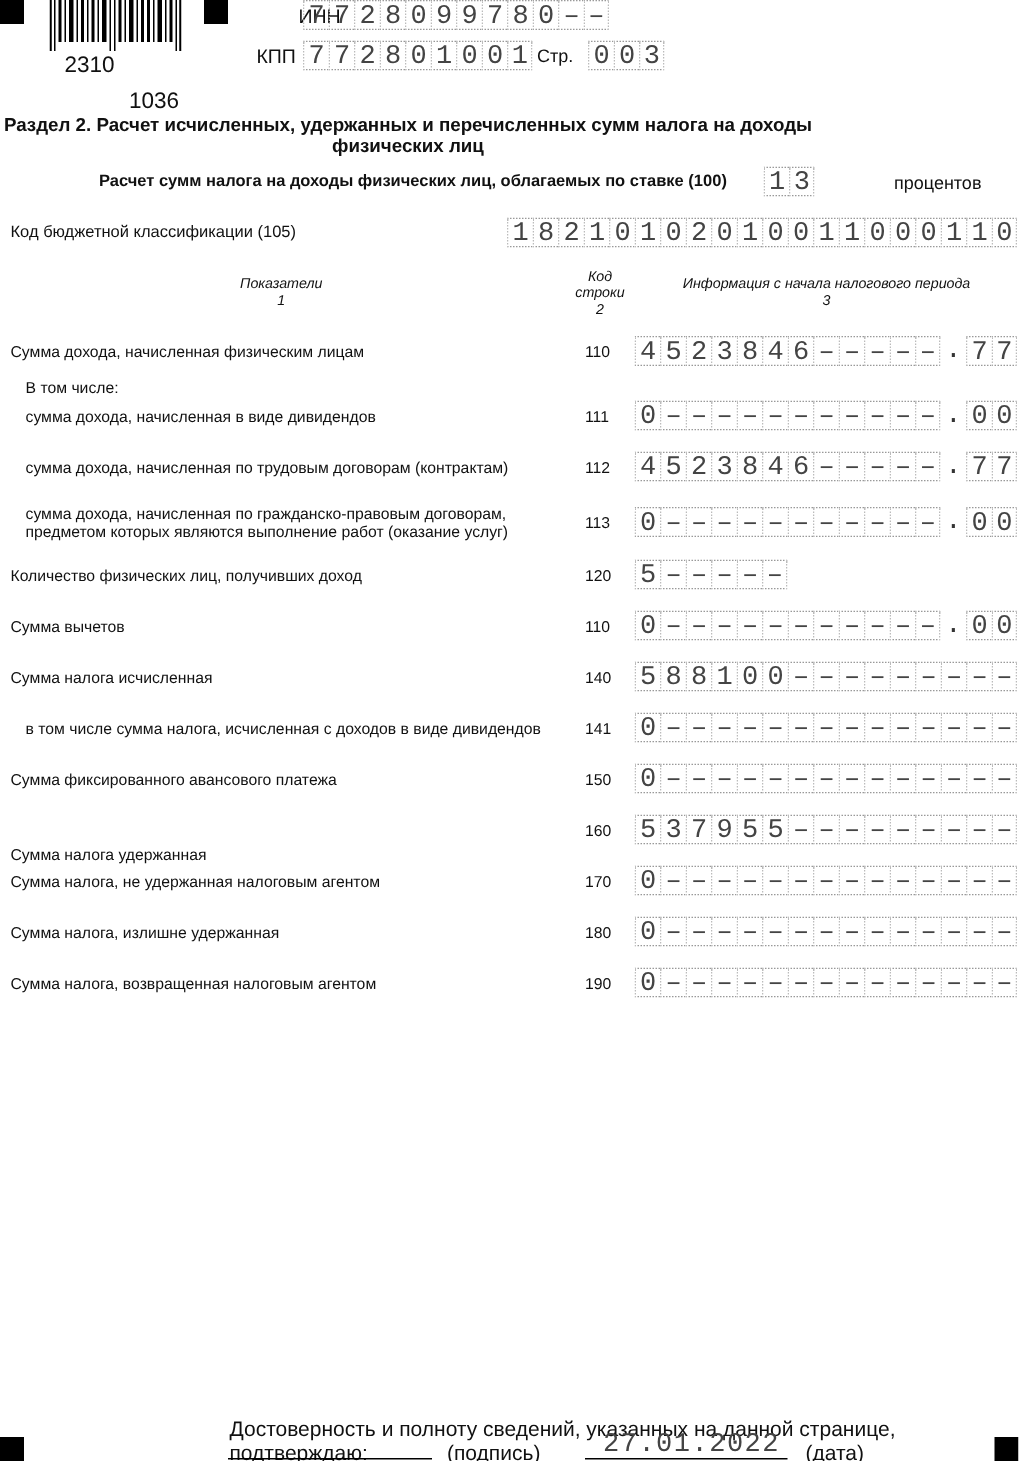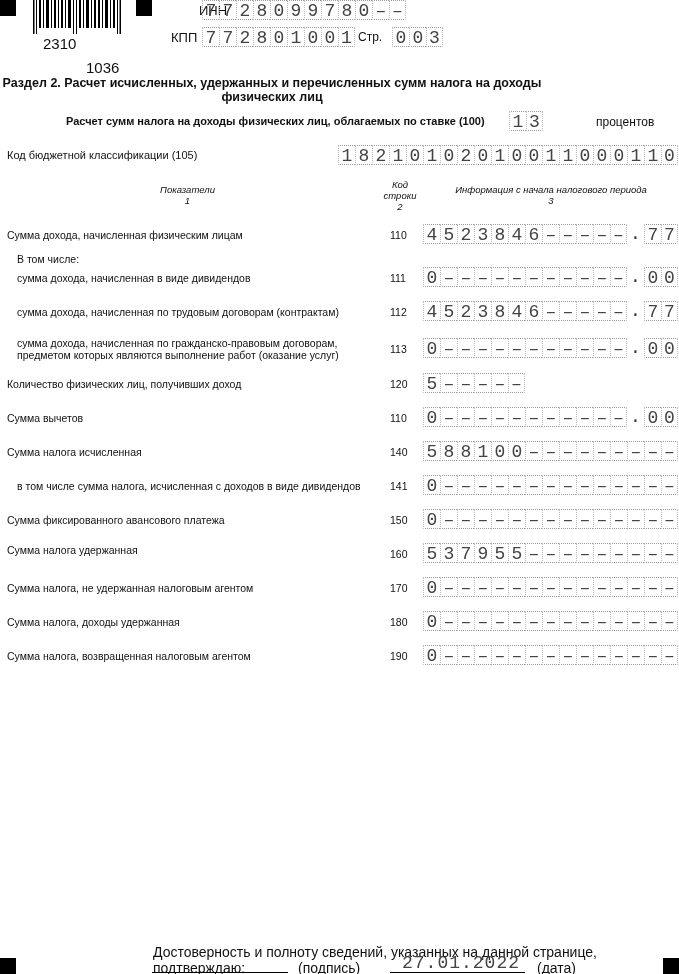--- a/index.html
+++ b/index.html
@@ -333,21 +333,21 @@
         <div class="cell">–</div>
         <div class="cell">–</div>
         <div class="cell">–</div>
         <div class="cell">–</div>
         <div class="cell">–</div>
         <div class="cell">–</div>
         <div class="cell">–</div>
         <div class="cell">–</div>
       </div>
     </div>
-    <div class="row-label" style="left: 7px; top: 544px;">Сумма налога удержанная</div>
+    <div class="row-label" style="left: 7px; top: 564px;">Сумма налога удержанная</div>
     <div class="row-code" style="top: 548px;">160</div>
     <div class="cells" style="left: 423px; top: 543px;">
       <div style="display: flex;">
         <div class="cell">5</div>
         <div class="cell">3</div>
         <div class="cell">7</div>
         <div class="cell">9</div>
         <div class="cell">5</div>
         <div class="cell">5</div>
         <div class="cell">–</div>
@@ -375,21 +375,21 @@
         <div class="cell">–</div>
         <div class="cell">–</div>
         <div class="cell">–</div>
         <div class="cell">–</div>
         <div class="cell">–</div>
         <div class="cell">–</div>
         <div class="cell">–</div>
         <div class="cell">–</div>
       </div>
     </div>
-    <div class="row-label" style="left: 7px; top: 616px;">Сумма налога, доходы удержанная</div>
+    <div class="row-label" style="left: 7px; top: 616px;">Сумма налога, излишне удержанная</div>
     <div class="row-code" style="top: 616px;">180</div>
     <div class="cells" style="left: 423px; top: 611px;">
       <div style="display: flex;">
         <div class="cell">0</div>
         <div class="cell">–</div>
         <div class="cell">–</div>
         <div class="cell">–</div>
         <div class="cell">–</div>
         <div class="cell">–</div>
         <div class="cell">–</div>

